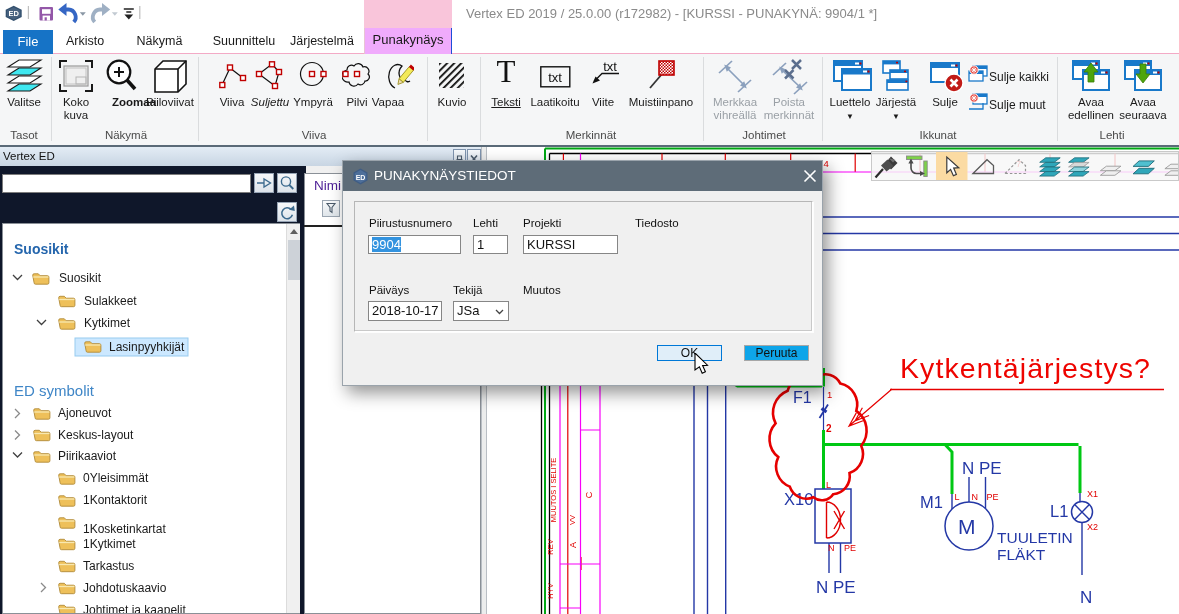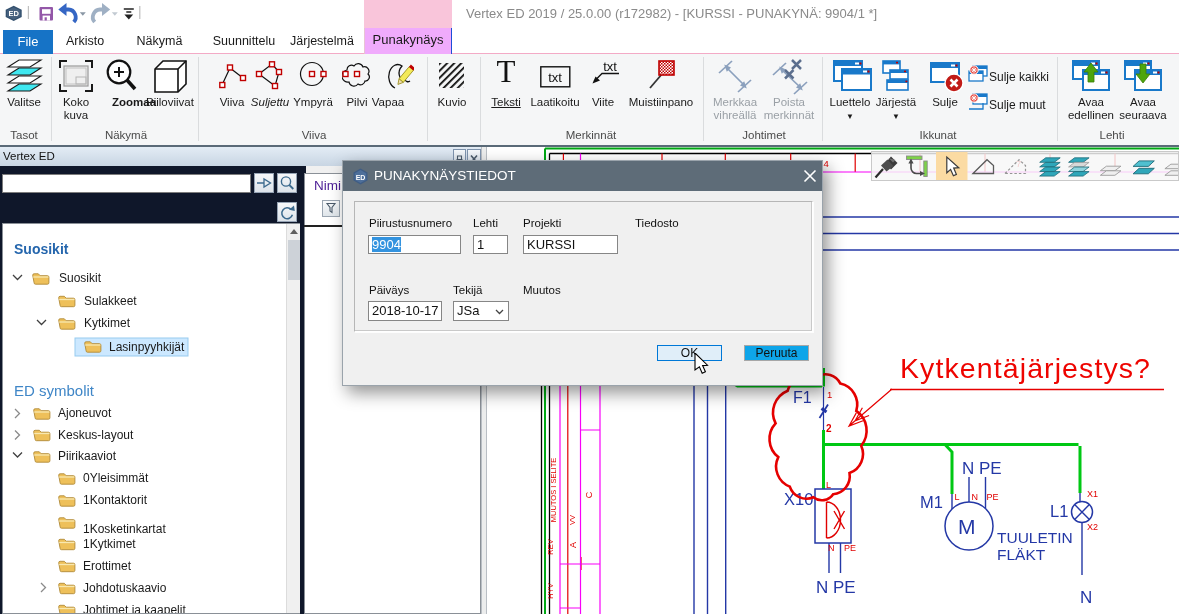--- a/index.html
+++ b/index.html
@@ -356,21 +356,21 @@
   <div class="trow" style="left:81px;top:92px;">Kytkimet</div>
   <div class="trow" style="left:106px;top:116px;">Lasinpyyhkijät</div>
   <div class="trow" style="left:11px;top:158px;font-size:15px;color:#3f86c7;">ED symbolit</div>
   <div class="trow" style="left:55px;top:182px;">Ajoneuvot</div>
   <div class="trow" style="left:55px;top:204px;">Keskus-layout</div>
   <div class="trow" style="left:55px;top:225px;">Piirikaaviot</div>
   <div class="trow" style="left:80px;top:247px;">0Yleisimmät</div>
   <div class="trow" style="left:80px;top:269px;">1Kontaktorit</div>
   <div class="trow" style="left:80px;top:291px;margin-top:7px;">1Kosketinkartat</div>
   <div class="trow" style="left:80px;top:313px;">1Kytkimet</div>
-  <div class="trow" style="left:80px;top:335px;">Erottimet</div>
+  <div class="trow" style="left:80px;top:335px;">Tarkastus</div>
   <div class="trow" style="left:80px;top:357px;">Johdotuskaavio</div>
   <div class="trow" style="left:80px;top:379px;">Johtimet ja kaapelit</div>
   <div class="abs" style="left:283px;top:0;width:14px;height:390px;background:#f0f0f0;border-left:1px solid #dcdcdc;">
     <svg width="14" height="60">
             <polygon points="7,5 11,10 3,10" fill="#606060"></polygon>
             <rect x="1" y="16" width="12" height="40" fill="#cdd2d8"></rect>
           </svg>
   </div>
   </div>
 </div>

